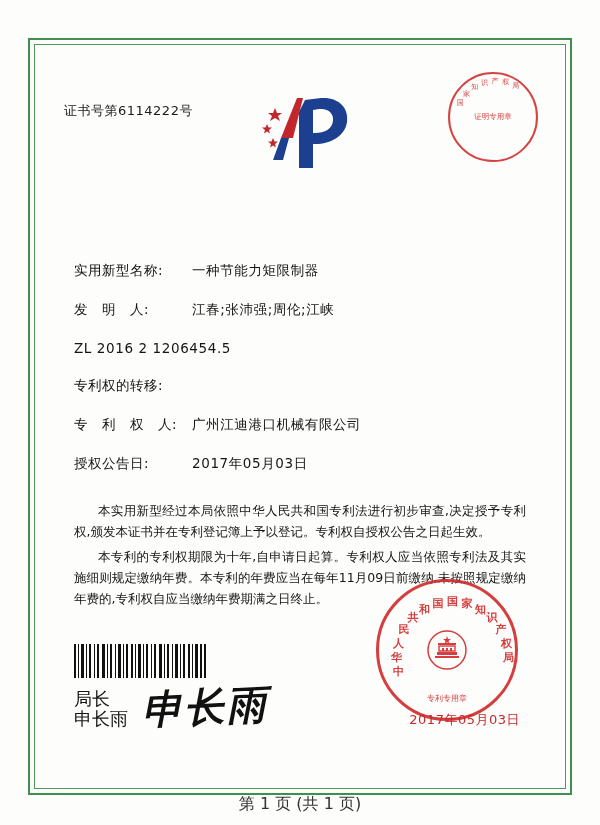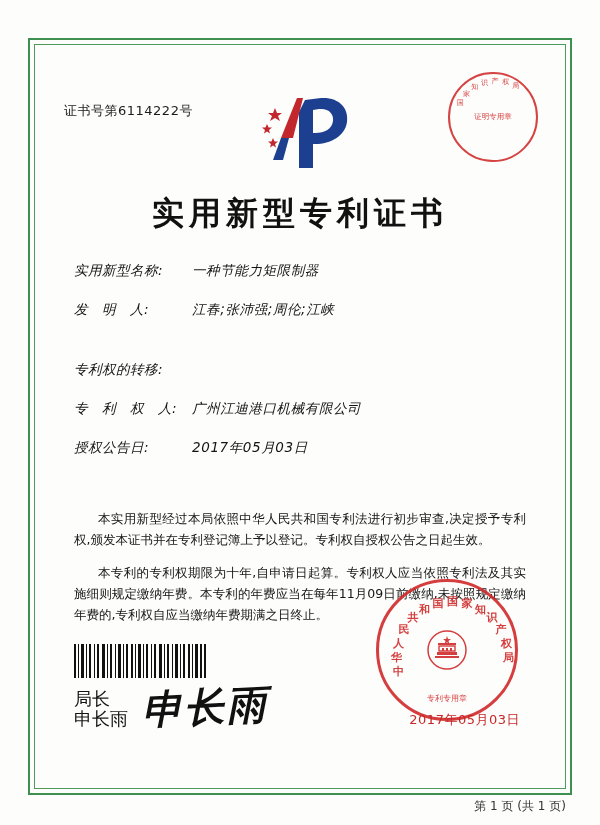--- a/index.html
+++ b/index.html
@@ -118,21 +118,20 @@
     color: #111;
     font-family: "DejaVu Sans", sans-serif;
   }
 
   
   .fields {
     position: absolute;
     left: 40px;
     right: 40px;
     top: 218px;
-    font-style: italic;
   }
   .field-row {
     display: flex;
     align-items: baseline;
     margin-bottom: 21px;
     font-size: 13.5px;
     font-family: "DejaVu Sans", sans-serif;
     color: #141414;
   }
   .field-label {
@@ -151,21 +150,21 @@
     left: 40px;
     right: 40px;
     top: 452px;
     font-size: 12.5px;
     line-height: 21px;
     text-align: justify;
     font-family: "DejaVu Sans", sans-serif;
     color: #151515;
   }
   .body-text p {
-    margin: 12px 0 2px 0;
+    margin: 4px 0 2px 0;
     text-indent: 24px;
   }
 
   
   .barcode {
     position: absolute;
     left: 40px;
     top: 600px;
     width: 132px;
     height: 34px;
@@ -253,22 +252,22 @@
     color: #c62828;
     letter-spacing: 0.5px;
   }
 
   
   .footer {
     position: absolute;
     left: 0;
     right: 0;
     bottom: -26px;
-    text-align: right;
-    font-size: 12px;
+    text-align: center;
+    font-size: 16px;
     font-family: "DejaVu Sans", sans-serif;
     color: #333;
   }
 </style>
 </head>
 <body>
 
 <div class="page">
 
   <div class="border-outer"></div>
@@ -299,32 +298,32 @@
         <span style="transform: rotate(-47deg) translate(0,-41px) rotate(47deg);">家</span>
         <span style="transform: rotate(-32deg) translate(0,-41px) rotate(32deg);">知</span>
         <span style="transform: rotate(-17deg) translate(0,-41px) rotate(17deg);">识</span>
         <span style="transform: rotate(-2deg) translate(0,-41px) rotate(2deg);">产</span>
         <span style="transform: rotate(13deg) translate(0,-41px) rotate(-13deg);">权</span>
         <span style="transform: rotate(28deg) translate(0,-41px) rotate(-28deg);">局</span>
       </div>
       <div class="center-line">证明专用章</div>
     </div>
 
-    <div class="doc-title">实用新型专利证书</div>
 
     <div class="fields">
       <div class="field-row">
         <div class="field-label">实用新型名称:</div>
         <div class="field-value">一种节能力矩限制器</div>
       </div>
       <div class="field-row">
         <div class="field-label">发　明　人:</div>
         <div class="field-value">江春;张沛强;周伦;江峡</div>
       </div>
       <div class="field-row">
+        <div class="field-value">ZL 2016 2 1206454.5</div>
       </div>
       <div class="field-row">
         <div class="field-label">专利权的转移:</div>
       </div>
       <div class="field-row">
         <div class="field-label">专　利　权　人:</div>
         <div class="field-value">广州江迪港口机械有限公司</div>
       </div>
       <div class="field-row">
         <div class="field-label">授权公告日:</div>

